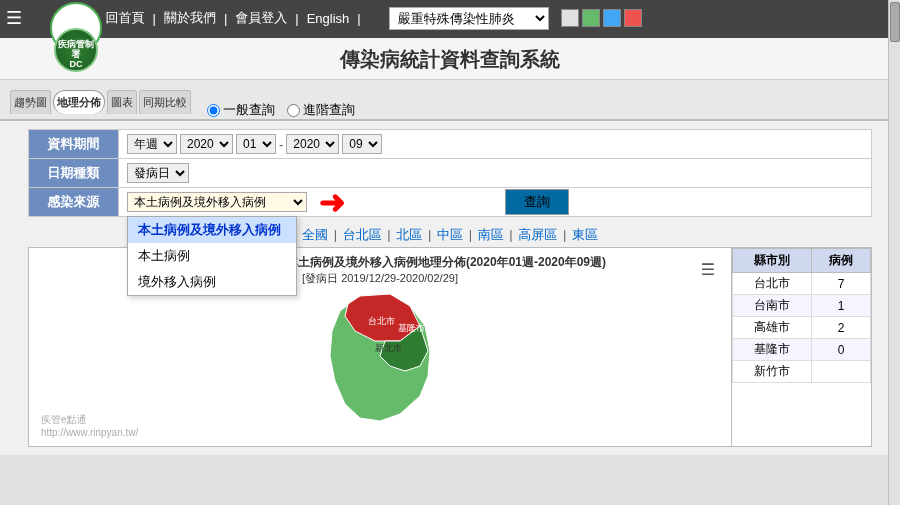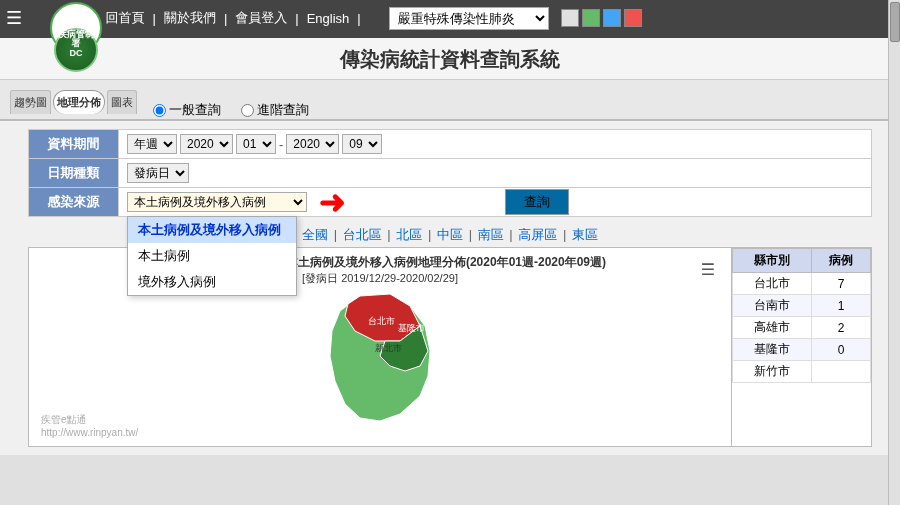--- a/index.html
+++ b/index.html
@@ -41,21 +41,21 @@
       left: 50px;
       z-index: 10;
     }
     .logo-inner {
       width: 44px;
       height: 44px;
       border-radius: 50%;
       background: radial-gradient(circle, #2e7d32 0%, #1b5e20 100%);
       border: 2px solid #81c784;
       display: flex;
-      align-items: flex-start;
+      align-items: flex-end;
       justify-content: center;
       color: #fff;
       font-size: 11px;
       font-weight: bold;
       text-align: center;
       line-height: 1.1;
       margin-top: 43px;
     }
     .nav-links {
       display: flex;
@@ -124,21 +124,21 @@
     }
     .tab.active {
       background: #fff;
       border-color: #999;
       font-weight: bold;
       border-radius: 12px;
     }
     .query-type {
       display: flex;
       align-items: flex-end;
-      gap: 20px;
+      gap: 12px;
       margin-left: 14px;
       font-size: 13px;
       margin-top: 16px;
     }
     .query-type label {
       display: flex;
       align-items: center;
       gap: 3px;
       cursor: pointer;
     }
@@ -383,20 +383,21 @@
     </div>
   </div>
 </div>
 
 <div class="page-title-bar">傳染病統計資料查詢系統</div>
 
 <div class="tab-bar">
   <div class="tab">趨勢圖</div>
   <div class="tab active">地理分佈</div>
   <div class="tab">圖表</div>
+  <div class="tab">同期比較</div>
   <div class="query-type">
     <label>
       <input type="radio" name="qtype" checked="" style="">
       <span>一般查詢</span>
     </label>
     <label>
       <input type="radio" name="qtype" style="">
       <span>進階查詢</span>
     </label>
   </div>

